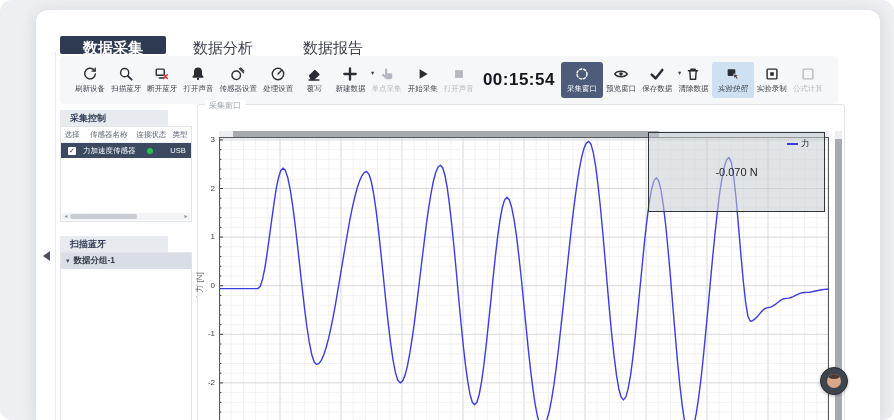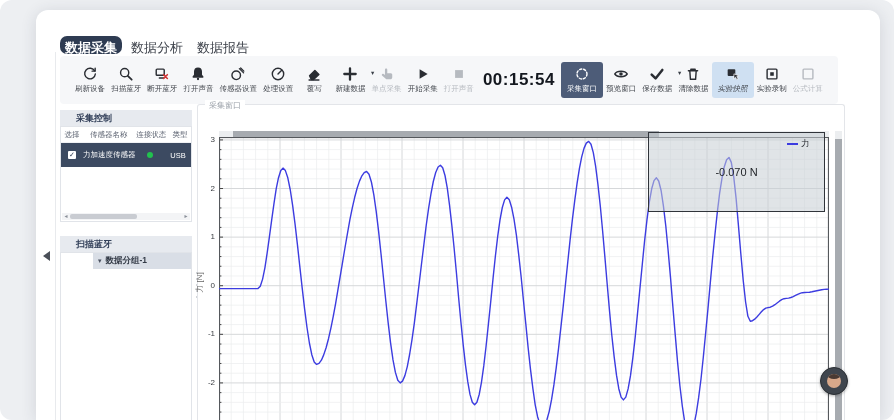--- a/index.html
+++ b/index.html
@@ -3,58 +3,58 @@
 <meta charset="utf-8">
 <style>
   html,body{margin:0;padding:0;background:#fff;}
   body{width:894px;height:420px;overflow:hidden;font-family:"Liberation Sans","DejaVu Sans",sans-serif;}
   .canvas{position:relative;width:894px;height:420px;background:#ecsf;}
   .canvas{background:#edeff2;border-radius:12px;}
   .window{position:absolute;left:36px;top:10px;width:844px;bottom:0;background:#fff;
           border-radius:12px 12px 0 0;box-shadow:0 2px 16px rgba(40,50,70,.14);}
   
   .tabbar{position:absolute;left:24px;top:26px;height:18px;display:flex;gap:4px;}
-  .tab{font-size:13px;color:#3a3f48;padding:3px 5px;border-radius:7px;cursor:default;white-space:nowrap;}
+  .tab{font-size:15px;color:#3a3f48;padding:3px 23px;border-radius:2px;cursor:default;white-space:nowrap;}
   .tab.active{background:#2e3b52;color:#fff;font-weight:bold;}
   
   .toolbar{position:absolute;left:24px;top:46px;width:778px;height:48px;background:#f6f7f9;border-radius:4px;
            display:flex;align-items:center;justify-content:space-between;padding:0 12px;box-sizing:border-box;}
   .tbtn{position:relative;display:flex;flex-direction:column;align-items:center;justify-content:center;
         min-width:30px;padding:2px 3px;border-radius:3px;color:#2a2d33;}
   .tbtn .ticon{width:16px;height:16px;}
   .tbtn .tlabel{font-size:7.5px;margin-top:2px;white-space:nowrap;color:#44484f;}
   .tbtn.disabled{color:#b6bac0;}
   .tbtn.disabled .tlabel{color:#b6bac0;}
   .tbtn.active-dark{background:#4d5c78;color:#fff;padding:4px 6px;}
   .tbtn.active-dark .tlabel{color:#fff;}
   .tbtn.active-light{background:#cfe0f2;padding:4px 6px;font-style:italic;}
   .tb-caret{position:absolute;right:-6px;top:5px;font-size:6.5px;color:#3a3f48;}
   .tb-timer{font-size:17px;font-weight:bold;color:#14181f;letter-spacing:.5px;margin:0 6px;white-space:nowrap;}
   
   .vdivider{position:absolute;left:19px;top:42px;bottom:0;width:1px;background:#e8eaed;}
   .collapse-arrow{position:absolute;left:7px;top:241px;width:0;height:0;
                   border-top:5px solid transparent;border-bottom:5px solid transparent;border-right:7px solid #4a4f58;}
   
-  .panel-header{position:absolute;left:24px;width:132px;height:16px;background:#e7eaef;color:#33405a;
-                font-size:9px;font-weight:bold;line-height:16px;padding-left:16px;box-sizing:border-box;}
+  .panel-header{position:absolute;left:24px;width:108px;height:16px;background:#e7eaef;color:#33405a;
+                font-size:9px;font-weight:bold;line-height:16px;padding-left:10px;box-sizing:border-box;}
   .ph1{top:100px;} .ph2{top:226px;}
   .sensor-card{position:absolute;left:24px;top:116px;width:132px;height:96px;background:#fff;border:1px solid #e1e4e9;box-sizing:border-box;}
   .sensor-thead{display:flex;height:15px;align-items:center;border-bottom:1px solid #f0f1f4;justify-content:space-between;}
   .sensor-thead .th{font-size:7.5px;color:#5c6371;text-align:center;white-space:nowrap;overflow:hidden;}
   .th.c1,.td.c1{width:22px;} .th.c2,.td.c2{width:50px;} .th.c3,.td.c3{width:34px;} .th.c4,.td.c4{width:22px;}
-  .sensor-row{display:flex;height:24px;align-items:center;background:#3c4a61;color:#fff;}
+  .sensor-row{display:flex;height:15px;align-items:center;background:#3c4a61;color:#fff;}
   .sensor-row .td{font-size:7.5px;text-align:center;white-space:nowrap;}
   .checkbox{width:8px;height:8px;background:#fff;border-radius:1px;margin:0 auto;color:#2e3b52;
             font-size:7px;line-height:8px;text-align:center;font-weight:bold;}
   .statusdot{width:6px;height:6px;border-radius:50%;margin:0 auto;}
   .hscroll{position:absolute;left:1px;right:1px;bottom:1px;height:7px;background:#f3f4f6;display:flex;align-items:center;}
   .hscroll .arr{width:8px;font-size:6px;color:#8a8f98;text-align:center;line-height:7px;}
   .hscroll .track{flex:1;height:5px;background:#f3f4f6;position:relative;}
   .hscroll .thumb{position:absolute;left:0;top:0;height:5px;width:60%;background:#c9ccd2;border-radius:2px;}
-  .data-card{position:absolute;left:24px;top:242px;width:132px;bottom:0;background:#fff;border:1px solid #e1e4e9;border-bottom:none;box-sizing:border-box;padding-left:32px;}
+  .data-card{position:absolute;left:24px;top:242px;width:132px;bottom:0;background:#fff;border:1px solid #e1e4e9;border-bottom:none;box-sizing:border-box;}
   .group-header{height:16px;background:#d9dee6;display:flex;align-items:center;padding:0 5px;font-size:8.5px;font-weight:bold;color:#333a46;}
   .group-header .gh-caret{font-size:7px;margin-right:4px;color:#4a5160;}
   .data-item{position:relative;padding:5px 6px 5px 12px;}
   .data-item .bluebar{position:absolute;left:5px;top:5px;bottom:5px;width:3px;background:#3d50d8;}
   .di-title{font-size:8.5px;color:#15181d;font-weight:bold;white-space:nowrap;letter-spacing:-.2px;}
   .di-meta{display:flex;justify-content:space-between;margin-top:4px;font-size:7.5px;color:#9096a0;}
   .di-kebab{position:absolute;right:3px;top:6px;font-size:9px;color:#6a707b;}
   .splitter{position:absolute;left:158px;top:262px;width:5px;height:26px;display:flex;flex-direction:column;justify-content:space-between;align-items:center;}
   .splitter i{width:2px;height:2px;border-radius:50%;background:#c3c7cd;}
   

